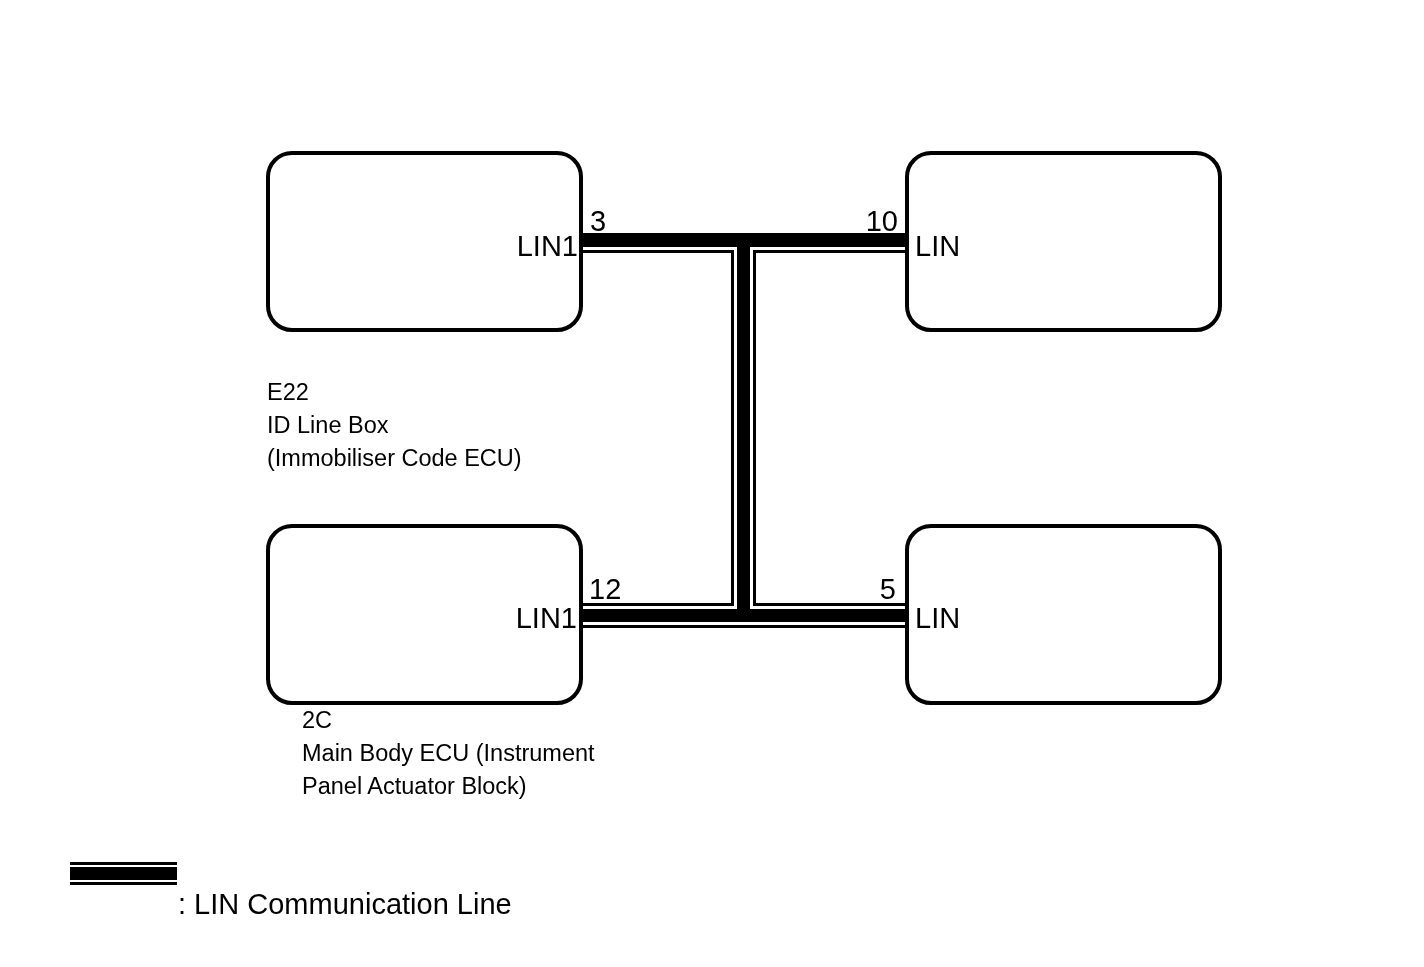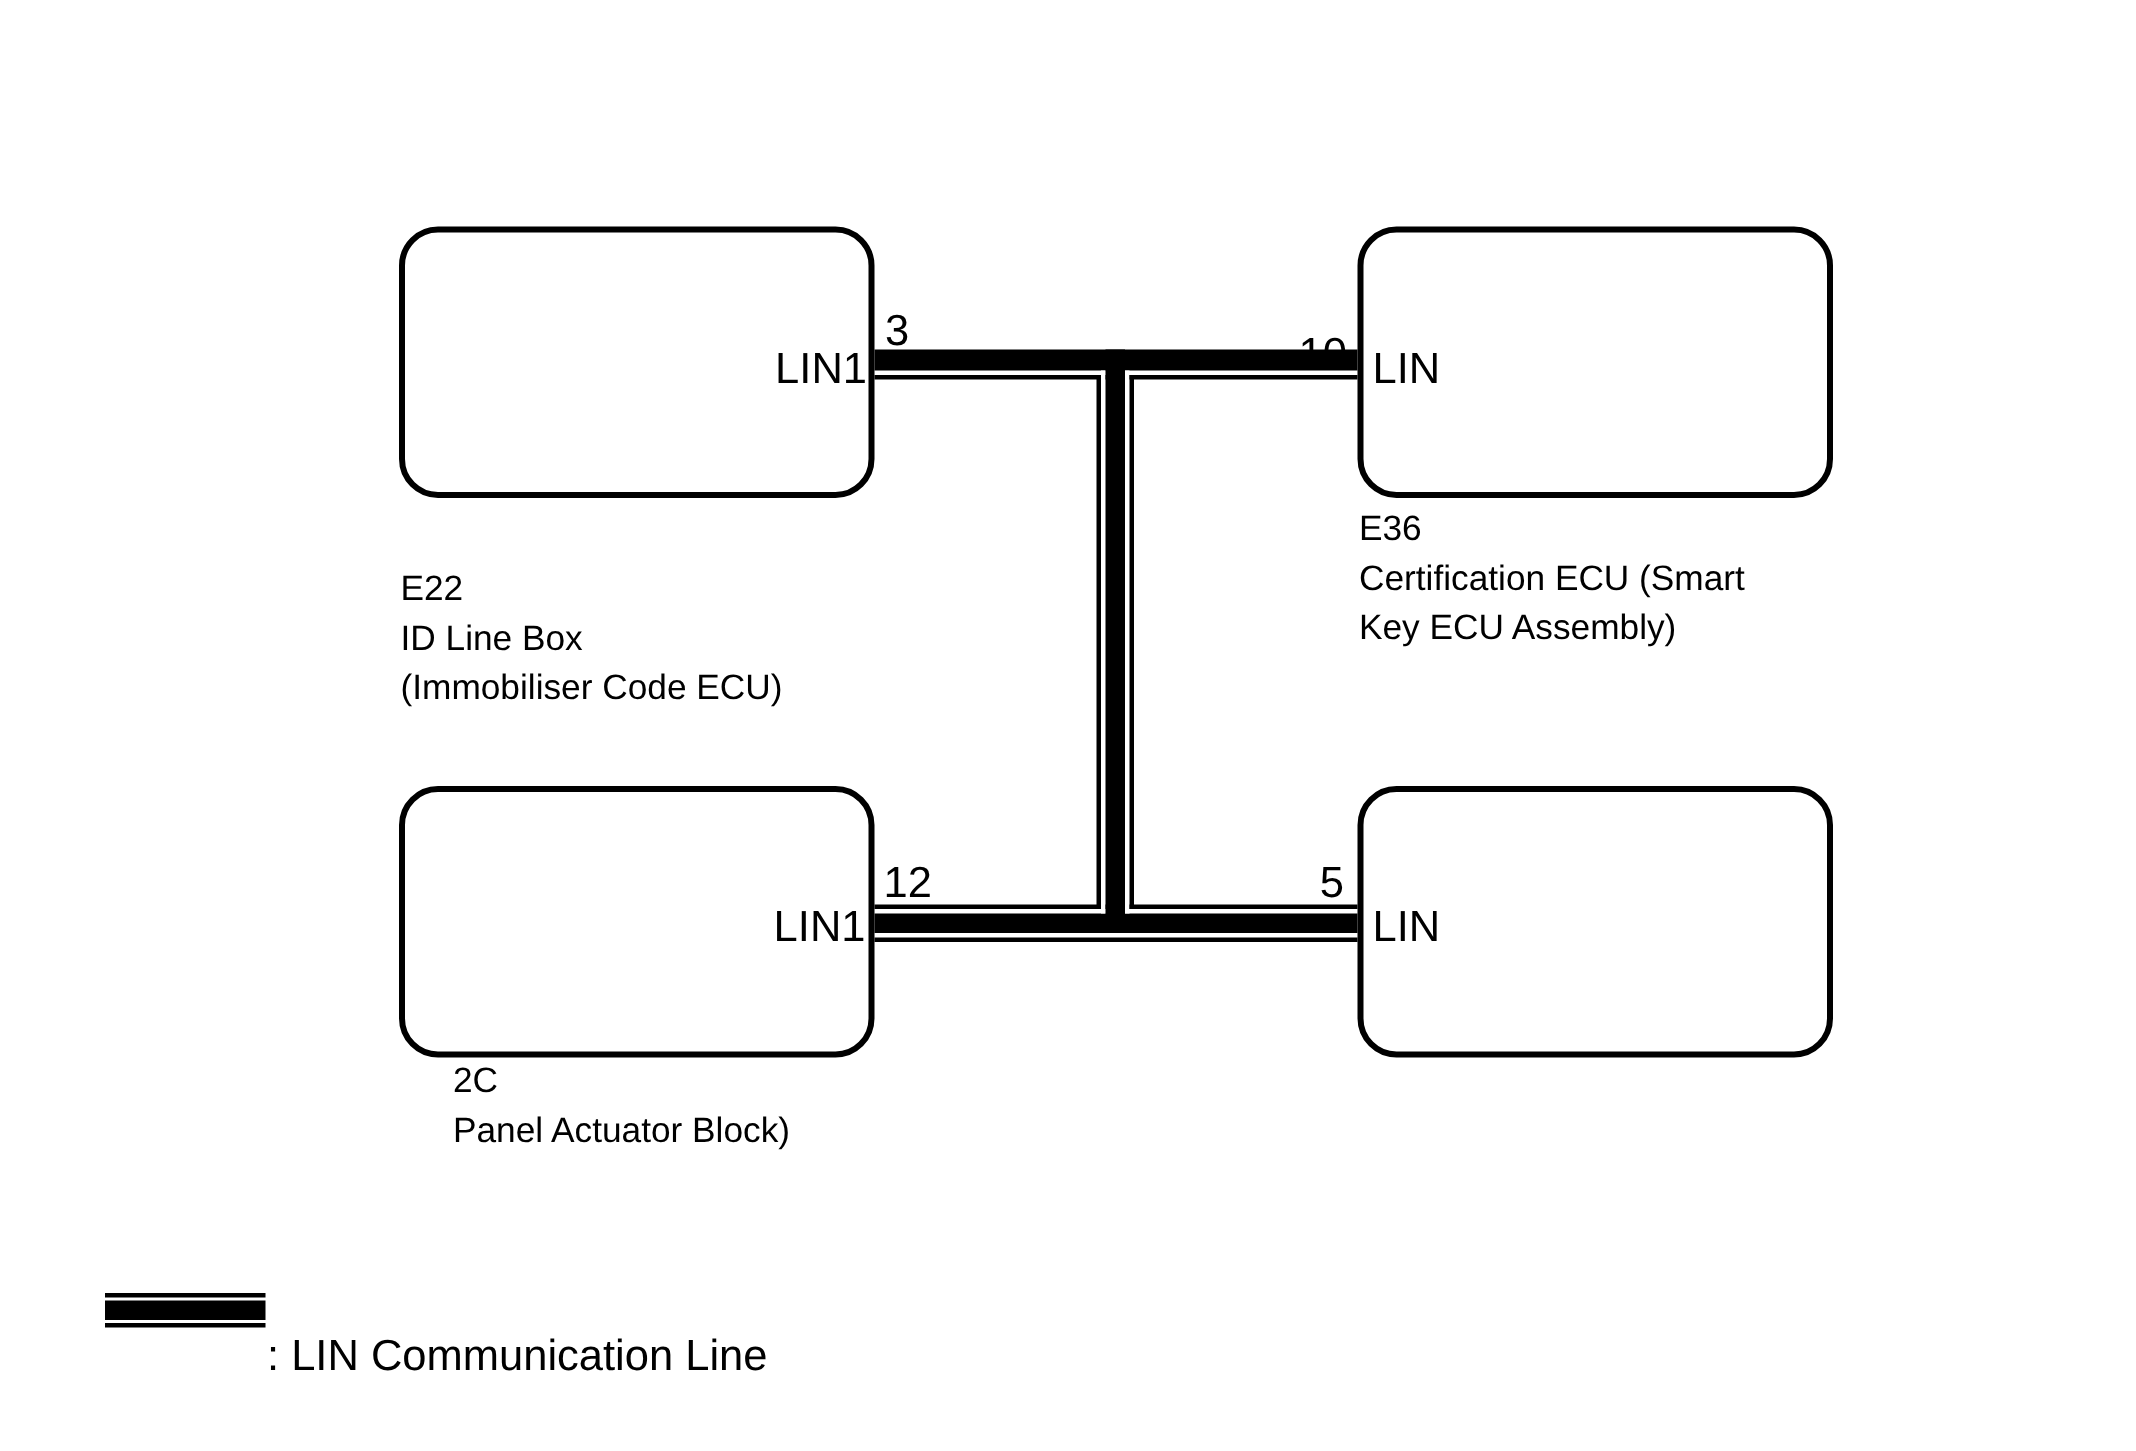--- a/index.html
+++ b/index.html
@@ -34,21 +34,21 @@
 
   
   .port{position:absolute;font-size:29px;line-height:29px;white-space:nowrap;}
   #port-e22{left:420px;top:232px;width:158px;text-align:right;}
   #port-e36{left:915px;top:232px;}
   #port-2c {left:419px;top:604px;width:158px;text-align:right;}
   #port-e39{left:915px;top:604px;}
 
   .pin{position:absolute;font-size:29px;line-height:29px;white-space:nowrap;}
   #pin-e22{left:590px;top:207px;}
-  #pin-e36{left:748px;top:222px;width:150px;text-align:right;}
+  #pin-e36{left:748px;top:207px;width:150px;text-align:right;}
   #pin-2c {left:589px;top:575px;text-align:center;}
   #pin-e39{left:746px;top:575px;width:150px;text-align:right;}
 
   .caption{position:absolute;font-size:23.5px;line-height:33px;white-space:nowrap;}
   #cap-e22{left:267px;top:336px;margin-top:40px;}
   #cap-e36{left:906px;top:336px;}
   #cap-2c {left:267px;top:704px;margin-left:35px;}
   #cap-e39{left:906px;top:704px;}
 
   
@@ -89,27 +89,23 @@
   <div class="pin" id="pin-e22">3</div>
   <div class="pin" id="pin-e36">10</div>
   <div class="pin" id="pin-2c">12</div>
   <div class="pin" id="pin-e39">5</div>
 
   <div class="caption" id="cap-e22">
     <div>E22</div>
     <div>ID Line Box</div>
     <div>(Immobiliser Code ECU)</div>
   </div>
-  <div class="caption" id="cap-e36">
-    <div>E36</div>
-    <div>Certification ECU (Smart</div>
-    <div>Key ECU Assembly)</div>
-  </div>
   <div class="caption" id="cap-2c">
     <div>2C</div>
+    <div>Main Body ECU (Instrument</div>
     <div>Panel Actuator Block)</div>
   </div>
 
   <div class="legend-swatch">
     <div class="bar"></div>
   </div>
   <div id="legend-label">: LIN Communication Line</div>
 
 </div>
 

